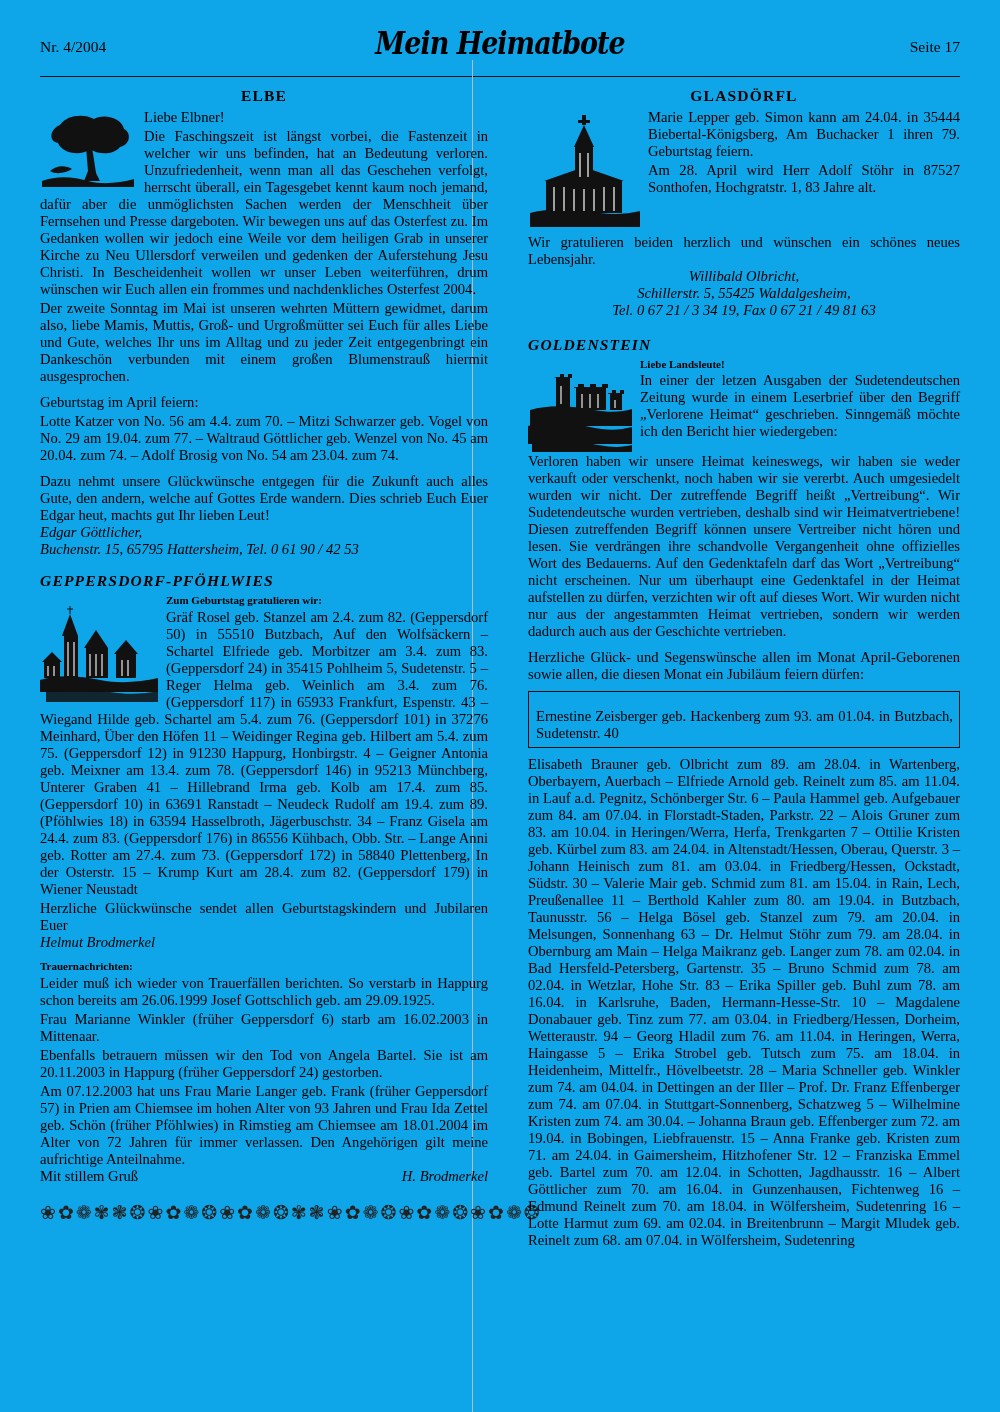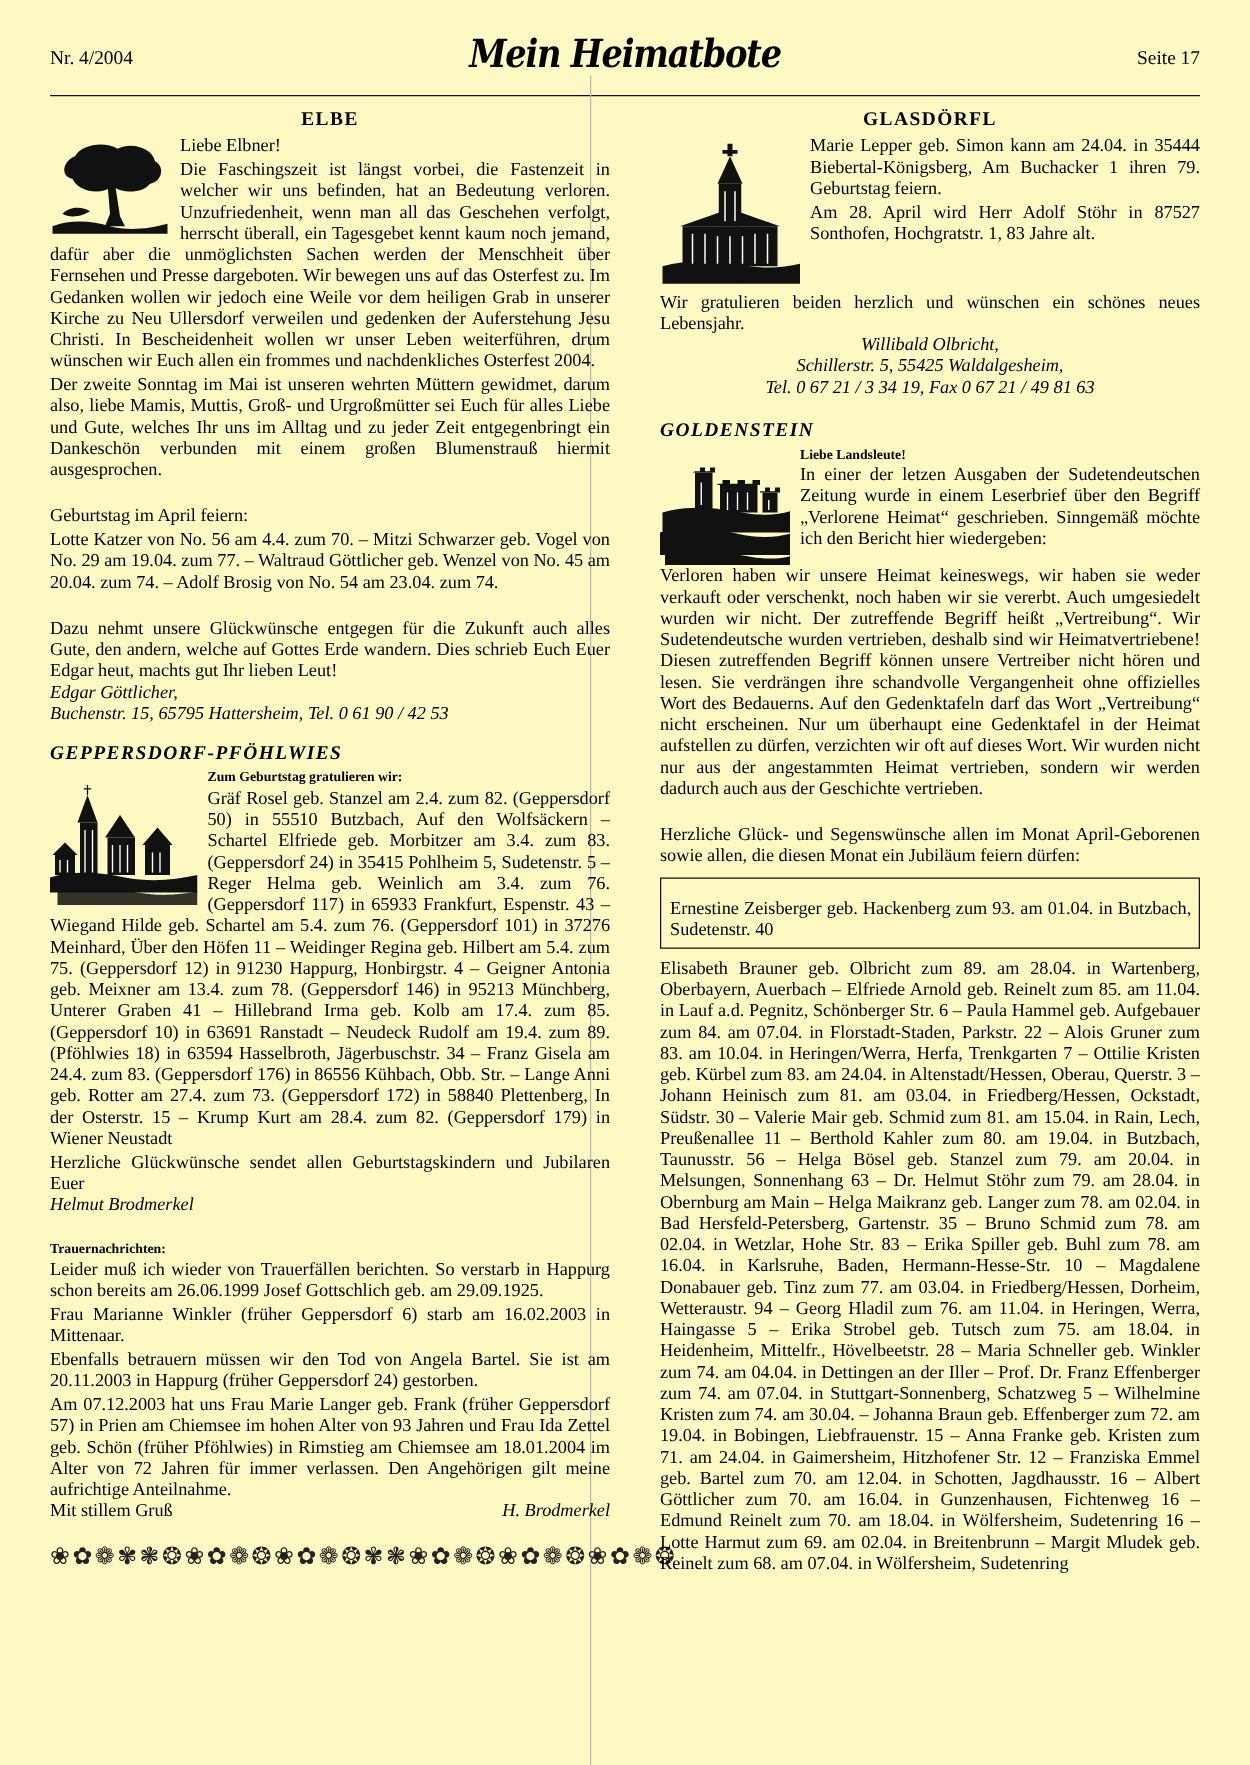--- a/index.html
+++ b/index.html
@@ -5,21 +5,21 @@
   html, body { margin:0; padding:0; }
   body {
     width:1000px; height:1412px;
     background:#efefef;
     font-family:"Liberation Serif", serif;
     color:#000;
   }
   .page {
     position:relative;
     width:1000px; height:1412px;
-    background:#fef9c3;
+    background:#0ea5e9;
     box-sizing:border-box;
     padding:28px 40px 10px 40px;
   }
   
   .masthead {
     position:relative;
     height:44px;
     display:flex; align-items:flex-start; justify-content:space-between;
   }
   .mast-left, .mast-right { font-size:15.5px; padding-top:10px; }
@@ -59,21 +59,21 @@
   h2.sect.left { text-align:left;font-style:italic; }
   p {
     margin:0 0 0 0;
     font-size:14.6px;
     line-height:1.165;
     text-align:justify;
     text-justify:inter-word;
     hyphens:auto;
   }
   p + p { margin-top:2px; }
-  .gap { margin-top:20px; }
+  .gap { margin-top:9px; }
   .i { font-style:italic; }
   .sig {
     font-style:italic;
     text-align:left;
     font-size:14.6px;
     line-height:1.18;
   }
   .sig-center {
     font-style:italic;
     text-align:center;

